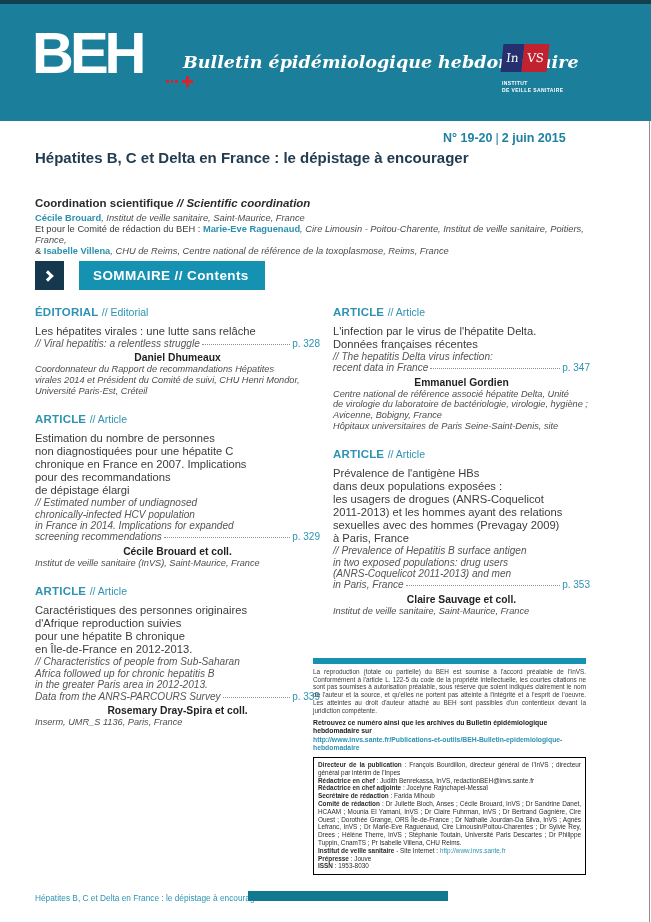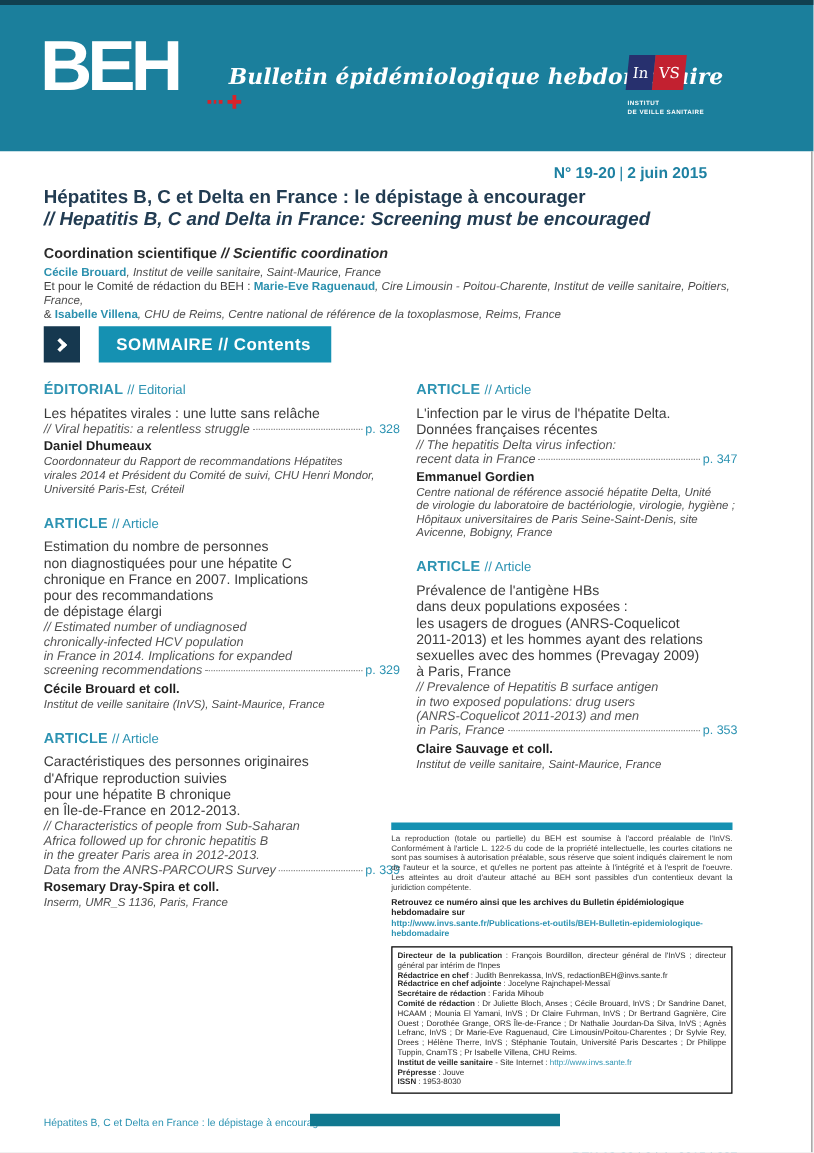--- a/index.html
+++ b/index.html
@@ -57,21 +57,21 @@
   #col-right { left:333px; width:257px; }
   .entry { margin-bottom:17px; }
   .section-label { color:#2d93b2; font-size:11.5px; margin-bottom:7px; }
   .sec-fr { font-weight:700; letter-spacing:.2px; }
   .sec-en { font-weight:400; font-size:10.5px; }
   .title-line { font-size:11.2px; color:#3b3b3b; line-height:13px; }
   .en-line { font-size:10.1px; font-style:italic; color:#555; line-height:11.4px; }
   .en-last { display:flex; align-items:baseline; }
   .leader { flex:1; border-bottom:1.5px dotted #8f8f8f; margin:0 2px; transform:translateY(-2px); min-width:8px; }
   .page-num { color:#2d93b2; font-style:normal; font-size:10px; white-space:nowrap; }
-  .author { font-size:10.3px; font-weight:700; color:#1f1f1f; margin-top:3px; line-height:12px; }
+  .author { font-size:10.3px; font-weight:700; color:#1f1f1f; margin-top:3px; line-height:12px;text-align:center; }
   .affil { font-size:9.2px; font-style:italic; color:#4d4d4d; line-height:10.6px; }
 
   
   .info-block { position:absolute; left:313px; top:658px; width:273px; }
   .info-bar { height:6px; background:#1591b2; margin-bottom:4px; }
   .legal { font-size:6.4px; line-height:7.7px; color:#3a3a3a; text-align:justify; }
   .archive { margin-top:5px; font-size:6.8px; font-weight:700; color:#222; line-height:8.2px; }
   .archive-url { color:#2d93b2; display:block; }
   .staff-box { margin-top:5px; border:1px solid #000; padding:3px 4px 4px; font-size:6.4px;
                line-height:7.8px; color:#2b2b2b; text-align:justify; }
@@ -113,21 +113,20 @@
       </div>
     </div>
   </div>
 
   <div class="issue-line">
     <b>N° 19-20</b><span class="sep">|</span><b>2 juin 2015</b>
   </div>
 
   <div class="doc-title">
     <div class="fr">Hépatites B, C et Delta en France : le dépistage à encourager</div>
-    <div class="en">// Hepatitis B, C and Delta in France: Screening must be encouraged</div>
   </div>
 
   <div class="coord">
     <div class="coord-heading">
       <span>Coordination scientifique </span><span class="en">// Scientific coordination</span>
     </div>
     <div class="coord-line">
       <span class="coord-name">Cécile Brouard</span><span class="coord-affil">, Institut de veille sanitaire, Saint-Maurice, France</span>
     </div>
     <div class="coord-line">
@@ -202,22 +201,22 @@
         <div class="title-line">Données françaises récentes</div>
         <div class="en-line">// The hepatitis Delta virus infection:</div>
         <div class="en-line en-last">
           <span>recent data in France</span>
           <span class="leader"></span>
           <span class="page-num">p. 347</span>
         </div>
         <div class="author">Emmanuel Gordien</div>
         <div class="affil">Centre national de référence associé hépatite Delta, Unité</div>
         <div class="affil">de virologie du laboratoire de bactériologie, virologie, hygiène ;</div>
+        <div class="affil">Avicenne, Bobigny, France</div>
         <div class="affil">Hôpitaux universitaires de Paris Seine-Saint-Denis, site</div>
-        <div class="affil">Avicenne, Bobigny, France</div>
       </div>
       <div class="entry">
         <div class="section-label"><span class="sec-fr">ARTICLE </span><span class="sec-en">// Article</span></div>
         <div class="title-line">Prévalence de l'antigène HBs</div>
         <div class="title-line">dans deux populations exposées :</div>
         <div class="title-line">les usagers de drogues (ANRS-Coquelicot</div>
         <div class="title-line">2011-2013) et les hommes ayant des relations</div>
         <div class="title-line">sexuelles avec des hommes (Prevagay 2009)</div>
         <div class="title-line">à Paris, France</div>
         <div class="en-line">// Prevalence of Hepatitis B surface antigen</div>

